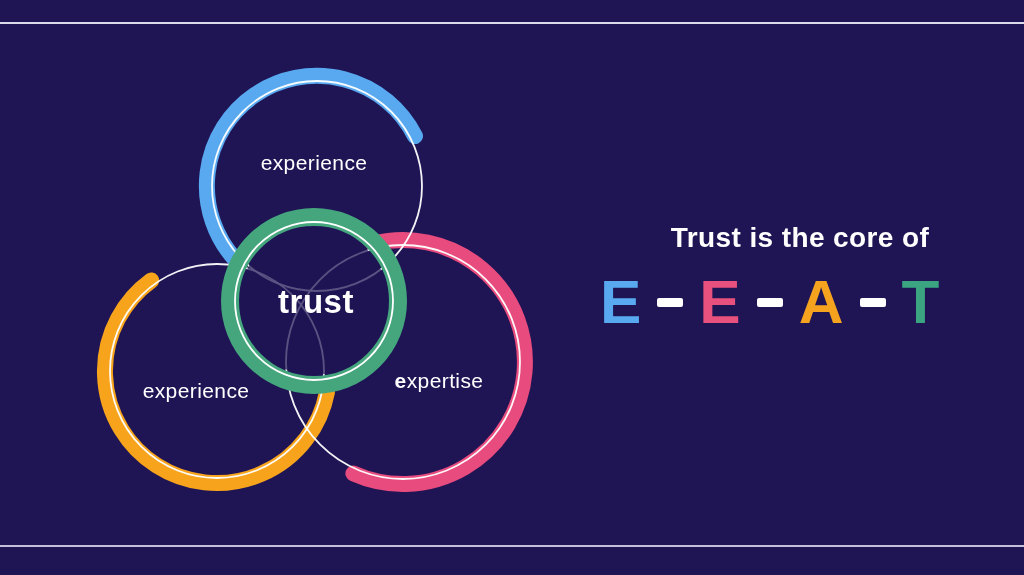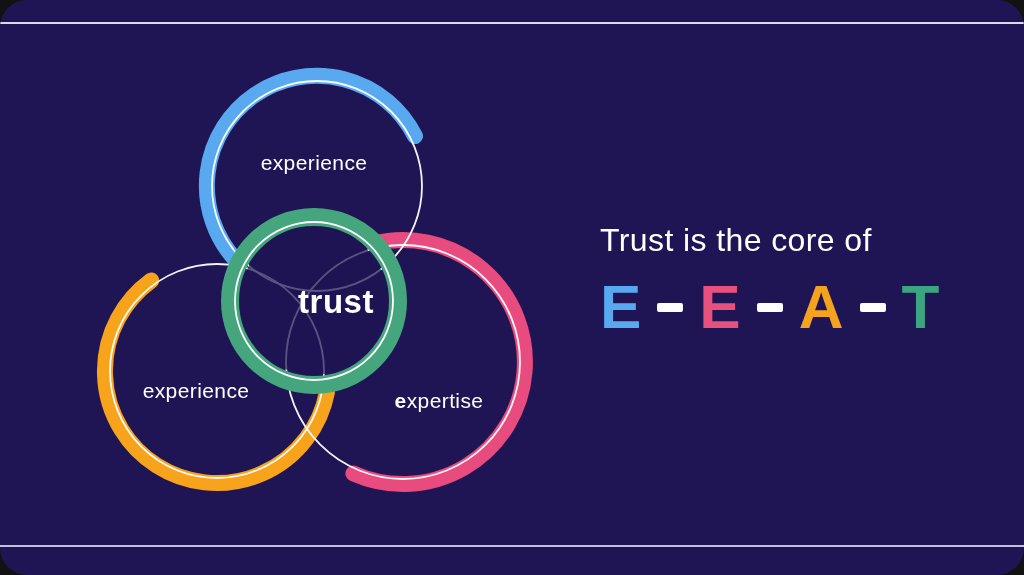--- a/index.html
+++ b/index.html
@@ -1,35 +1,34 @@
 <!DOCTYPE html>
 <html><head>
 <meta charset="utf-8">
 <style>
   html,body{margin:0;padding:0;background:#121212;}
   .stage{
     position:relative;
     width:1024px;height:575px;
     overflow:hidden;
     font-family:"Liberation Sans", sans-serif;
-    border-radius:27px;
   }
   .divider{position:absolute;left:0;right:0;height:2px;opacity:.92;}
   .divider.top{top:22px;}
   .divider.bottom{top:545px;opacity:.8;}
   .venn-svg{position:absolute;left:0;top:0;}
   .circle-label{
     position:absolute;transform:translate(-50%,-50%);
     color:#ffffff;font-size:21px;letter-spacing:.4px;white-space:nowrap;
   }
-  .circle-label.trust{font-size:33px;font-weight:bold;letter-spacing:.5px;margin-left:20px;}
+  .circle-label.trust{font-size:33px;font-weight:bold;letter-spacing:.5px;}
   .circle-label .first-bold{font-weight:bold;}
   .right-panel{position:absolute;left:600px;top:222px;width:400px;}
   .intro-line{
-    color:#f6f5fc;font-size:32px;font-weight:400;letter-spacing:.4px;white-space:nowrap;
+    color:#f6f5fc;font-size:28px;font-weight:700;letter-spacing:.4px;white-space:nowrap;text-align:center;
   }
   .acronym-row{display:flex;align-items:center;gap:16px;margin-top:16px;height:64px;}
   .acronym-letter{font-size:62px;font-weight:bold;line-height:1;display:block;}
   .acronym-dash{width:26px;height:9px;border-radius:2px;flex:0 0 auto;}
 </style>
 </head>
 <body>
 
 <div class="stage" style="background: rgb(31, 21, 85);">
 
@@ -45,21 +44,21 @@
       <circle cx="403" cy="362" r="117" fill="none" stroke="#ffffff" stroke-width="1.8" stroke-opacity="0.95"></circle>
       <circle cx="314" cy="301" r="74" fill="#1f1555" fill-opacity="0.72"></circle>
       <circle cx="314" cy="301" r="84" fill="none" stroke="#45a67e" stroke-width="18"></circle>
       <circle cx="314" cy="301" r="79" fill="none" stroke="#ffffff" stroke-width="1.8"></circle>
     </svg>
 
   <div class="circle-label" style="left:314px;top:163px;">experience</div>
 
   <div class="circle-label" style="left:196px;top:391px;">experience</div>
 
-  <div class="circle-label" style="left:439px;top:401px;"><span class="first-bold">e</span><span>xpertise</span></div>
+  <div class="circle-label" style="left:439px;top:381px;"><span class="first-bold">e</span><span>xpertise</span></div>
 
   <div class="circle-label trust" style="left:316px;top:302px;">trust</div>
 
   <div class="right-panel">
     <div class="intro-line" style="color: rgb(255, 255, 255);">Trust is the core of</div>
     <div class="acronym-row" id="acronym-row">
         <span class="acronym-letter" style="color: rgb(88, 169, 240);">E</span>
         <div class="acronym-dash" style="background: rgb(255, 255, 255);"></div>
         <span class="acronym-letter" style="color: rgb(232, 81, 125);">E</span>
         <div class="acronym-dash" style="background: rgb(255, 255, 255);"></div>

